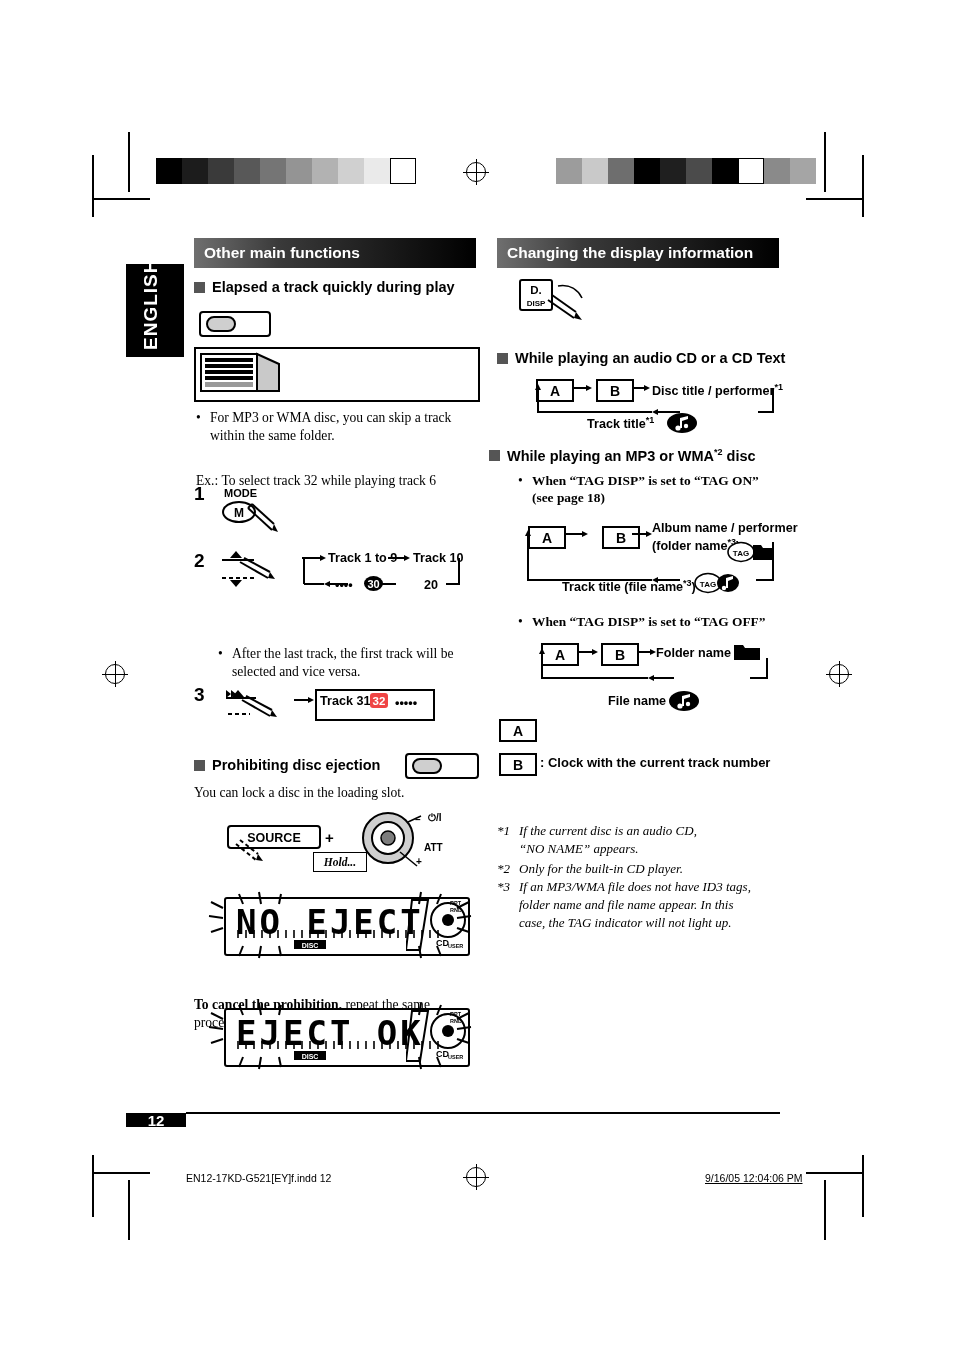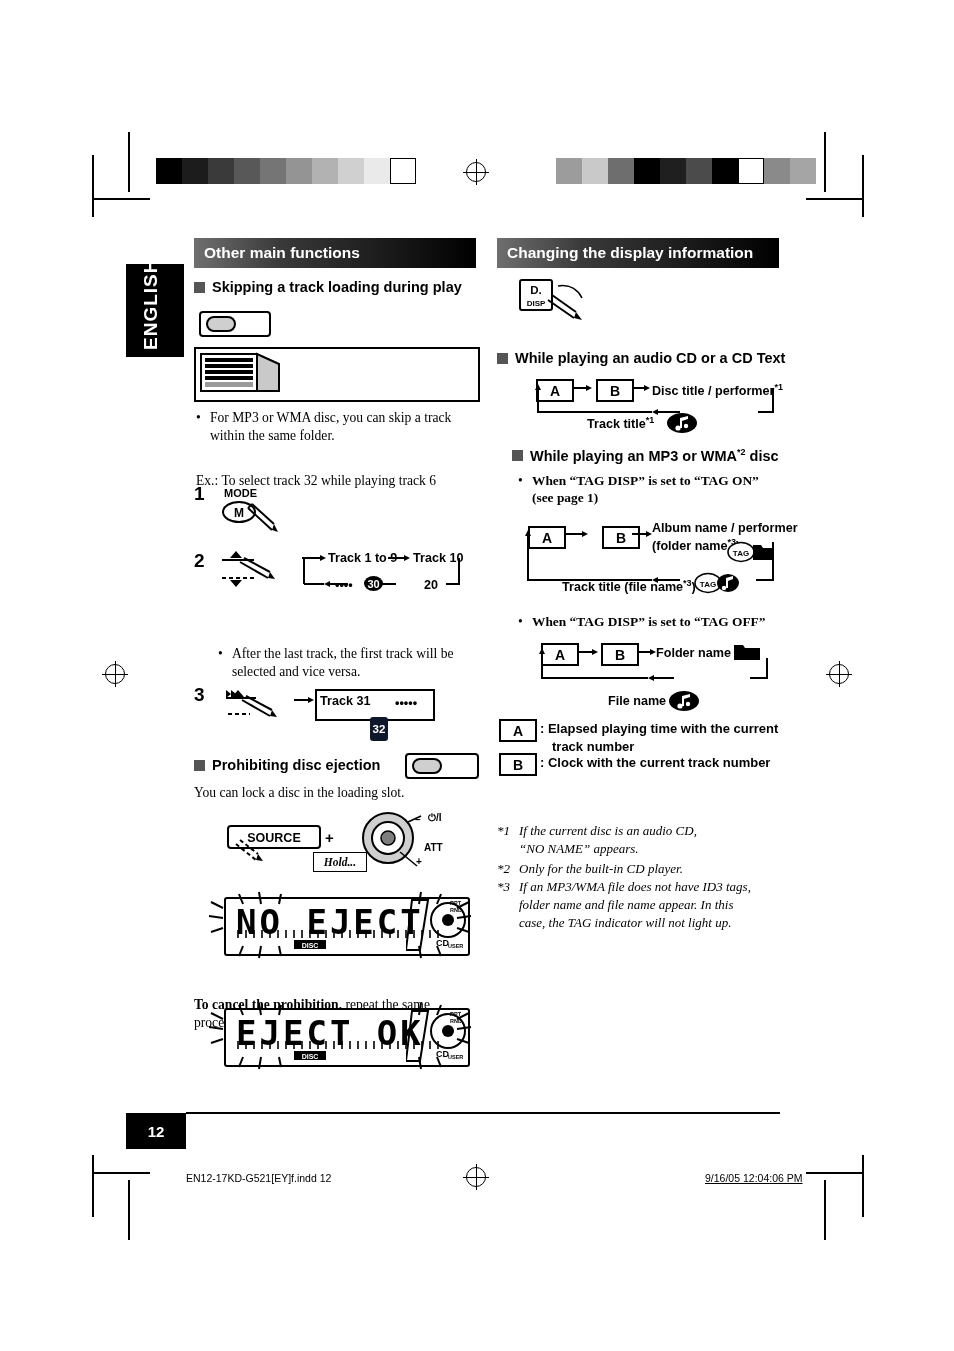--- a/index.html
+++ b/index.html
@@ -45,27 +45,27 @@
 
   .ab{display:inline-flex;align-items:center;justify-content:center;border:2px solid #000;background:#fff;
       font-family:"Liberation Sans",sans-serif;font-weight:bold;font-size:14px;width:34px;height:19px;}
   .abs{position:absolute;}
 
   .flowtxt{position:absolute;font-family:"Liberation Sans",sans-serif;font-weight:bold;font-size:12.6px;white-space:nowrap;}
 
   .chip{display:inline-flex;align-items:center;justify-content:center;background:#000;color:#fff;
      border-radius:50%;font-family:"Liberation Sans",sans-serif;font-weight:bold;font-size:11px;
      width:19px;height:15px;}
-  .chipsq{display:inline-flex;align-items:center;justify-content:center;background:#0f172a;color:#fff;
-     font-family:"Liberation Sans",sans-serif;font-weight:bold;font-size:11.5px;width:18px;height:24px;border-radius:3px;margin-top:24px;}
+  .chipsq{display:inline-flex;align-items:center;justify-content:center;background:#ef4444;color:#fff;
+     font-family:"Liberation Sans",sans-serif;font-weight:bold;font-size:11.5px;width:18px;height:15px;border-radius:3px;}
 
   .lcd{position:absolute;border:2px solid #000;border-radius:3px;background:#fff;}
   .lcdtxt{position:absolute;font-family:"DejaVu Sans Mono",monospace;font-weight:bold;font-size:34px;letter-spacing:3px;}
 
-  .pagenum{position:absolute;left:126px;top:1113px;width:60px;height:36px;background:#000;color:#fff;
+  .pagenum{position:absolute;left:126px;top:1113px;width:60px;height:14px;background:#000;color:#fff;
       font-family:"Liberation Sans",sans-serif;font-weight:bold;font-size:15px;display:flex;align-items:center;justify-content:center;}
   .rule{position:absolute;background:#000;height:2px;}
 
   .footer{position:absolute;font-family:"Liberation Sans",sans-serif;font-size:10.5px;}
   .tinysup{font-size:9px;vertical-align:super;}
 
   svg{display:block;}
 </style>
 </head>
 <body>
@@ -121,21 +121,21 @@
   <div class="engtab">
     <span>ENGLISH</span>
   </div>
 
   <div class="secthead gradL" style="left:194px;top:238px;width:282px;">
     <span>Other main functions</span>
   </div>
 
   <div class="subhead" style="left:194px;top:279px;">
     <span class="sqbul"></span>
-    <span>Skipping a track loading during play</span>
+    <span>Elapsed a track quickly during play</span>
   </div>
 
   <div class="pill" style="left:199px;top:311px;width:68px;height:22px;"></div>
   <div class="pillinner" style="left:206px;top:316px;width:26px;height:12px;"></div>
 
   <div class="noteBox" style="left:194px;top:347px;width:282px;height:51px;"></div>
   <svg style="position:absolute;left:200px;top:352px;" width="80" height="41" viewBox="0 0 80 41">
     <rect x="1" y="2" width="56" height="37" fill="#fff" stroke="#000" stroke-width="2"></rect>
     <rect x="5" y="6" width="48" height="4" fill="#000"></rect>
     <rect x="5" y="12" width="48" height="4" fill="#000"></rect>
@@ -424,32 +424,32 @@
   <div class="flowtxt" style="left:587px;top:415px;">
     <span>Track title</span><span class="tinysup">*1</span>
   </div>
   <svg style="position:absolute;left:666px;top:412px;" width="32" height="22" viewBox="0 0 32 22">
     <ellipse cx="16" cy="11" rx="15" ry="10" fill="#000"></ellipse>
     <path d="M14 16 L14 6 L22 4 L22 7 L16 9 L16 16" fill="#fff"></path>
     <circle cx="12" cy="16" r="2.6" fill="#fff"></circle>
       <circle cx="20" cy="14" r="2.2" fill="#fff"></circle>
   </svg>
 
-  <div class="subhead" style="left:512px;top:447px;align-items:center;">
+  <div class="subhead" style="left:489px;top:447px;align-items:center;">
     <span class="sqbul"></span>
     <span>
       <span>While playing an MP3 or WMA</span><span class="tinysup">*2</span><span> disc</span>
     </span>
   </div>
 
   <div class="body" style="left:518px;top:472px;width:260px;">
     <span style="position:absolute;left:0;top:0;">•</span>
     <div style="padding-left:14px;font-family:'Liberation Serif',serif;font-weight:bold;font-size:13.4px;line-height:1.3;">
       <div>When “TAG DISP” is set to “TAG ON”</div>
-      <div>(see page 1)</div>
+      <div>(see page 18)</div>
     </div>
   </div>
 
   <div class="ab abs" style="left:528px;top:526px;">A</div>
   <div class="ab abs" style="left:602px;top:526px;">B</div>
   <svg style="position:absolute;left:520px;top:522px;" width="260" height="70" viewBox="0 0 260 70">
     <path d="M46 12 L64 12" stroke="#000" stroke-width="2"></path>
       <polygon points="68,12 62,9 62,15" fill="#000"></polygon>
     <path d="M112 12 L128 12" stroke="#000" stroke-width="2"></path>
       <polygon points="132,12 126,9 126,15" fill="#000"></polygon>
@@ -505,24 +505,20 @@
   </svg>
   <div class="flowtxt" style="left:608px;top:694px;">File name</div>
   <svg style="position:absolute;left:668px;top:690px;" width="32" height="22" viewBox="0 0 32 22">
     <ellipse cx="16" cy="11" rx="15" ry="10" fill="#000"></ellipse>
     <path d="M14 16 L14 6 L22 4 L22 7 L16 9 L16 16" fill="#fff"></path>
     <circle cx="12" cy="16" r="2.6" fill="#fff"></circle>
       <circle cx="20" cy="14" r="2.2" fill="#fff"></circle>
   </svg>
 
   <div class="ab abs" style="left:499px;top:719px;">A</div>
-  <div class="flowtxt" style="left:540px;top:720px;line-height:1.35;font-size:13px;">
-    <div>:  Elapsed playing time with the current</div>
-    <div style="padding-left:12px;">track number</div>
-  </div>
   <div class="ab abs" style="left:499px;top:753px;">B</div>
   <div class="flowtxt" style="left:540px;top:755px;font-size:13px;">:  Clock with the current track number</div>
 
   <div class="body ital" style="left:497px;top:822px;width:280px;font-size:13px;line-height:1.4;">
     <span style="position:absolute;left:0;top:0;">*1</span>
     <div style="padding-left:22px;">
       <div>If the current disc is an audio CD,</div>
       <div>“NO NAME” appears.</div>
     </div>
   </div>

